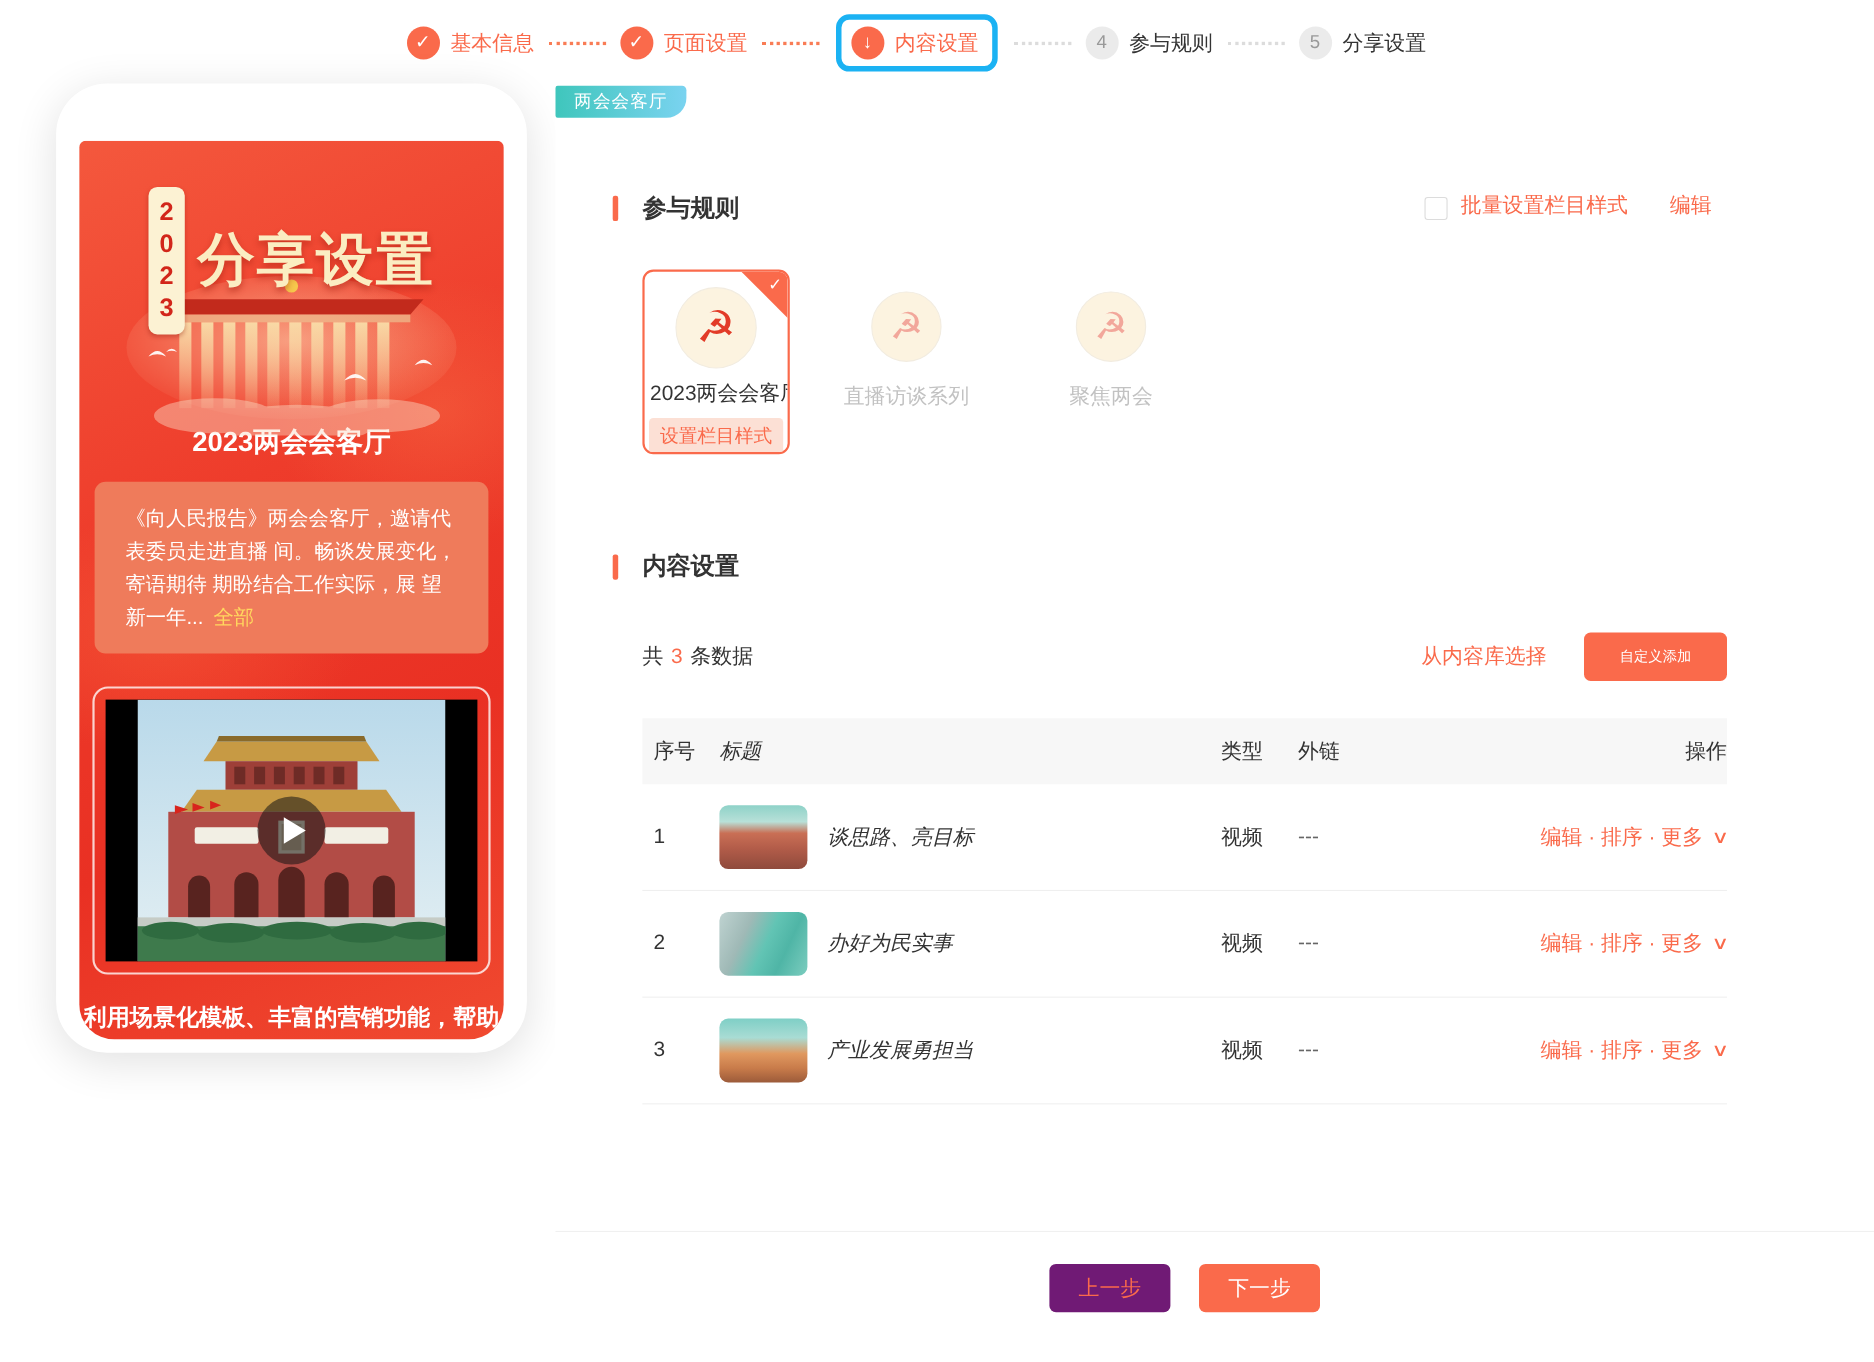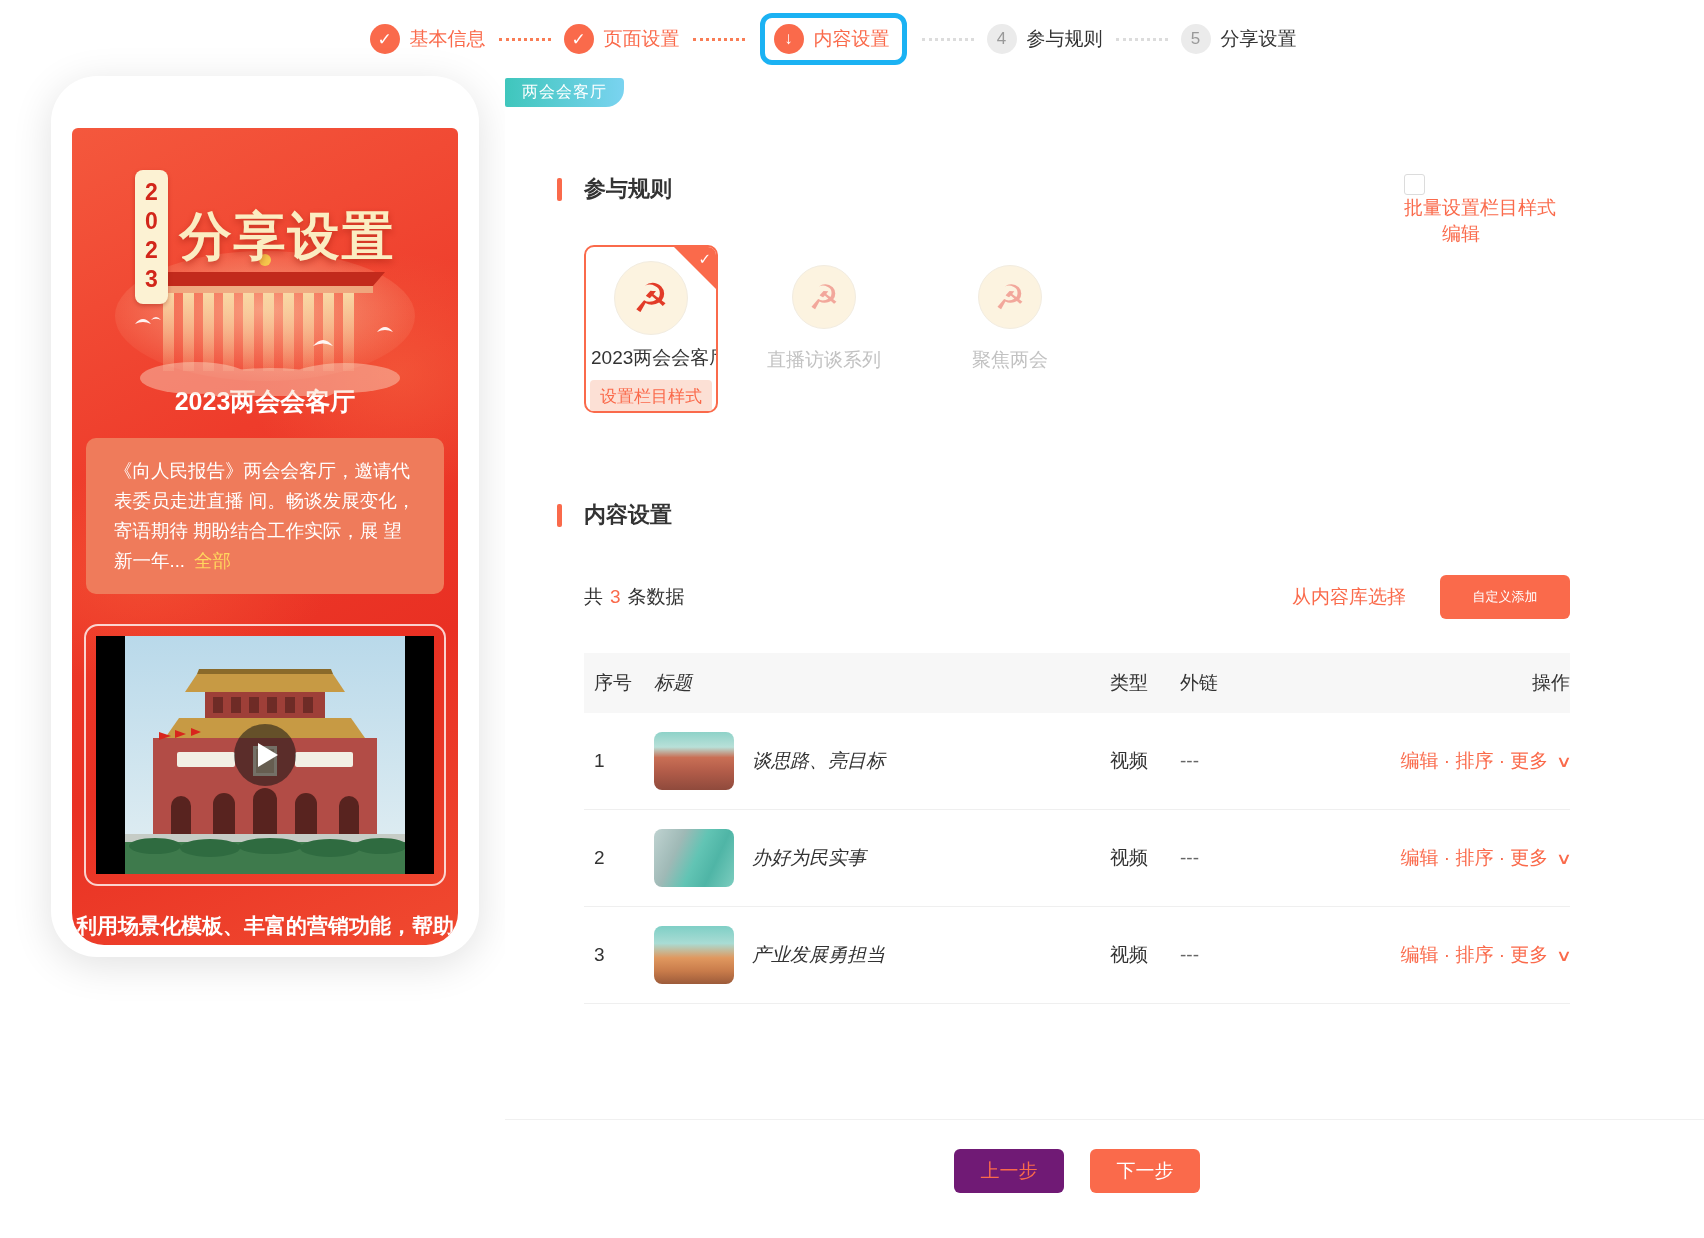--- a/index.html
+++ b/index.html
@@ -75,21 +75,21 @@
                 border-radius:2px 4px 18px 2px; }
   .content { position:absolute; left:79px; top:0; width:986px; }
 
   .sec-header { position:absolute; display:flex; align-items:center; }
   .sec-bar { width:5px; height:23px; background:#FA6A4B; border-radius:2px; margin-right:22px;
              margin-left:-27px; }
   .sec-title { font-size:22px; font-weight:bold; color:#333; }
   .sec1 { top:98px; left:0; }
   .sec2 { top:424px; left:0; }
 
-  .batch-row { position:absolute; top:98px; right:14px; display:flex; align-items:flex-start;flex-direction:column; }
+  .batch-row { position:absolute; top:98px; right:14px; display:flex; align-items:flex-end; }
   .checkbox { width:21px; height:21px; border:1px solid #DCDCDC; border-radius:3px;
               background:#fff; margin-right:12px; }
   .batch-label { color:#FA6A4B; font-size:19px; }
   .edit-link { color:#FA6A4B; font-size:19px; margin-left:38px; }
 
   
   .cards { position:absolute; top:169px; left:0; display:flex; align-items:flex-start; }
   .col-card { position:relative; width:134px; height:168px; border:2px solid #FA6A4B;
               border-radius:10px; overflow:hidden; text-align:center; background:#fff; }
   .corner { position:absolute; top:0; right:0; width:0; height:0;

